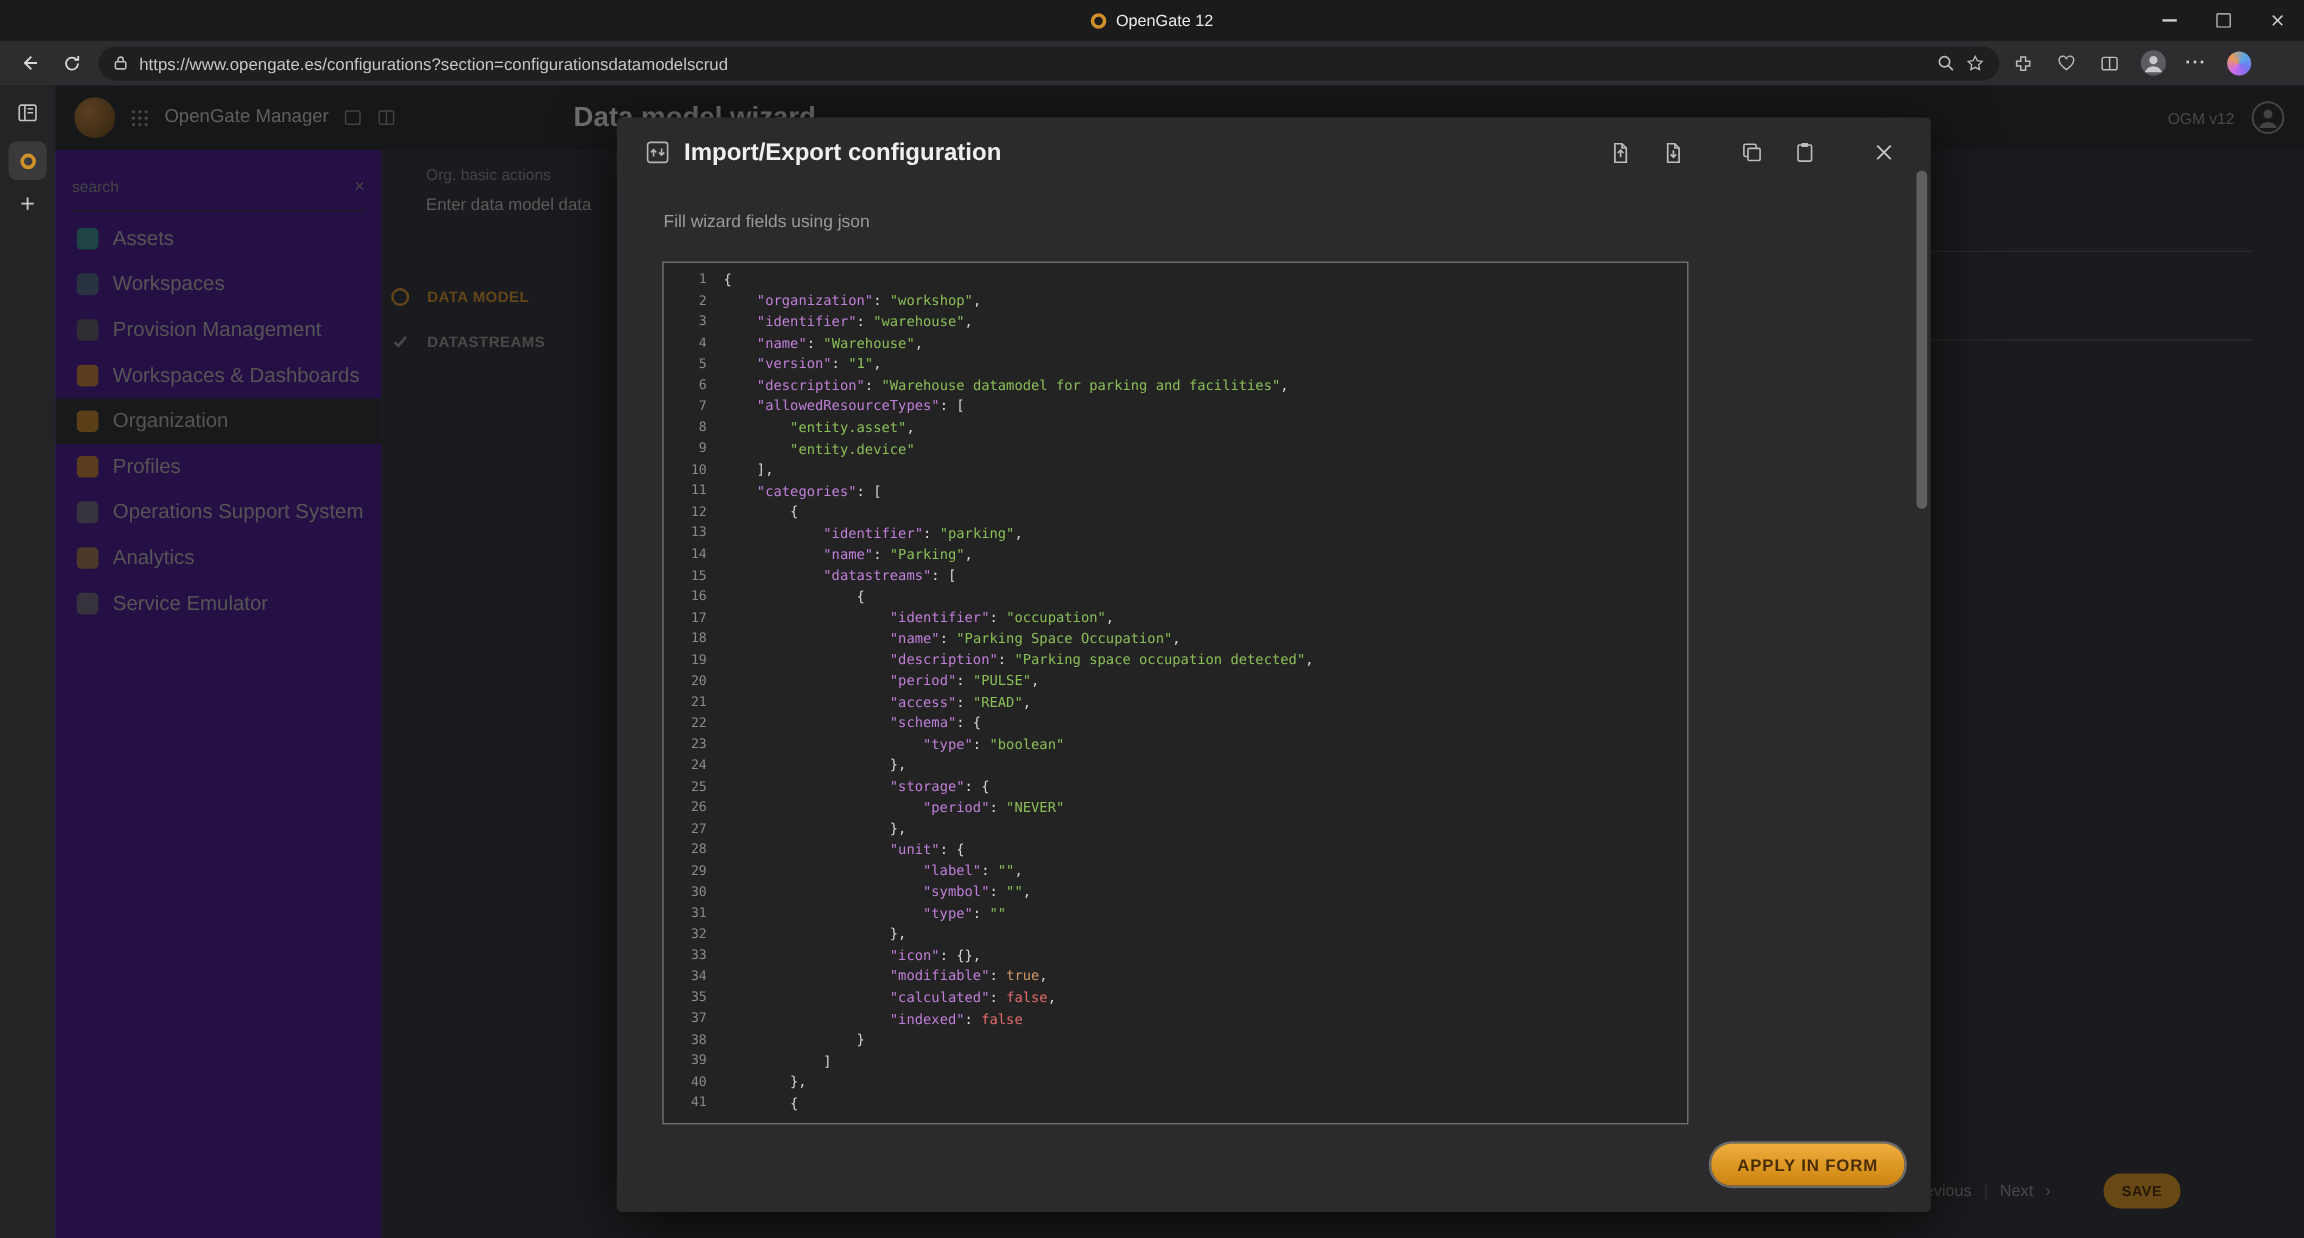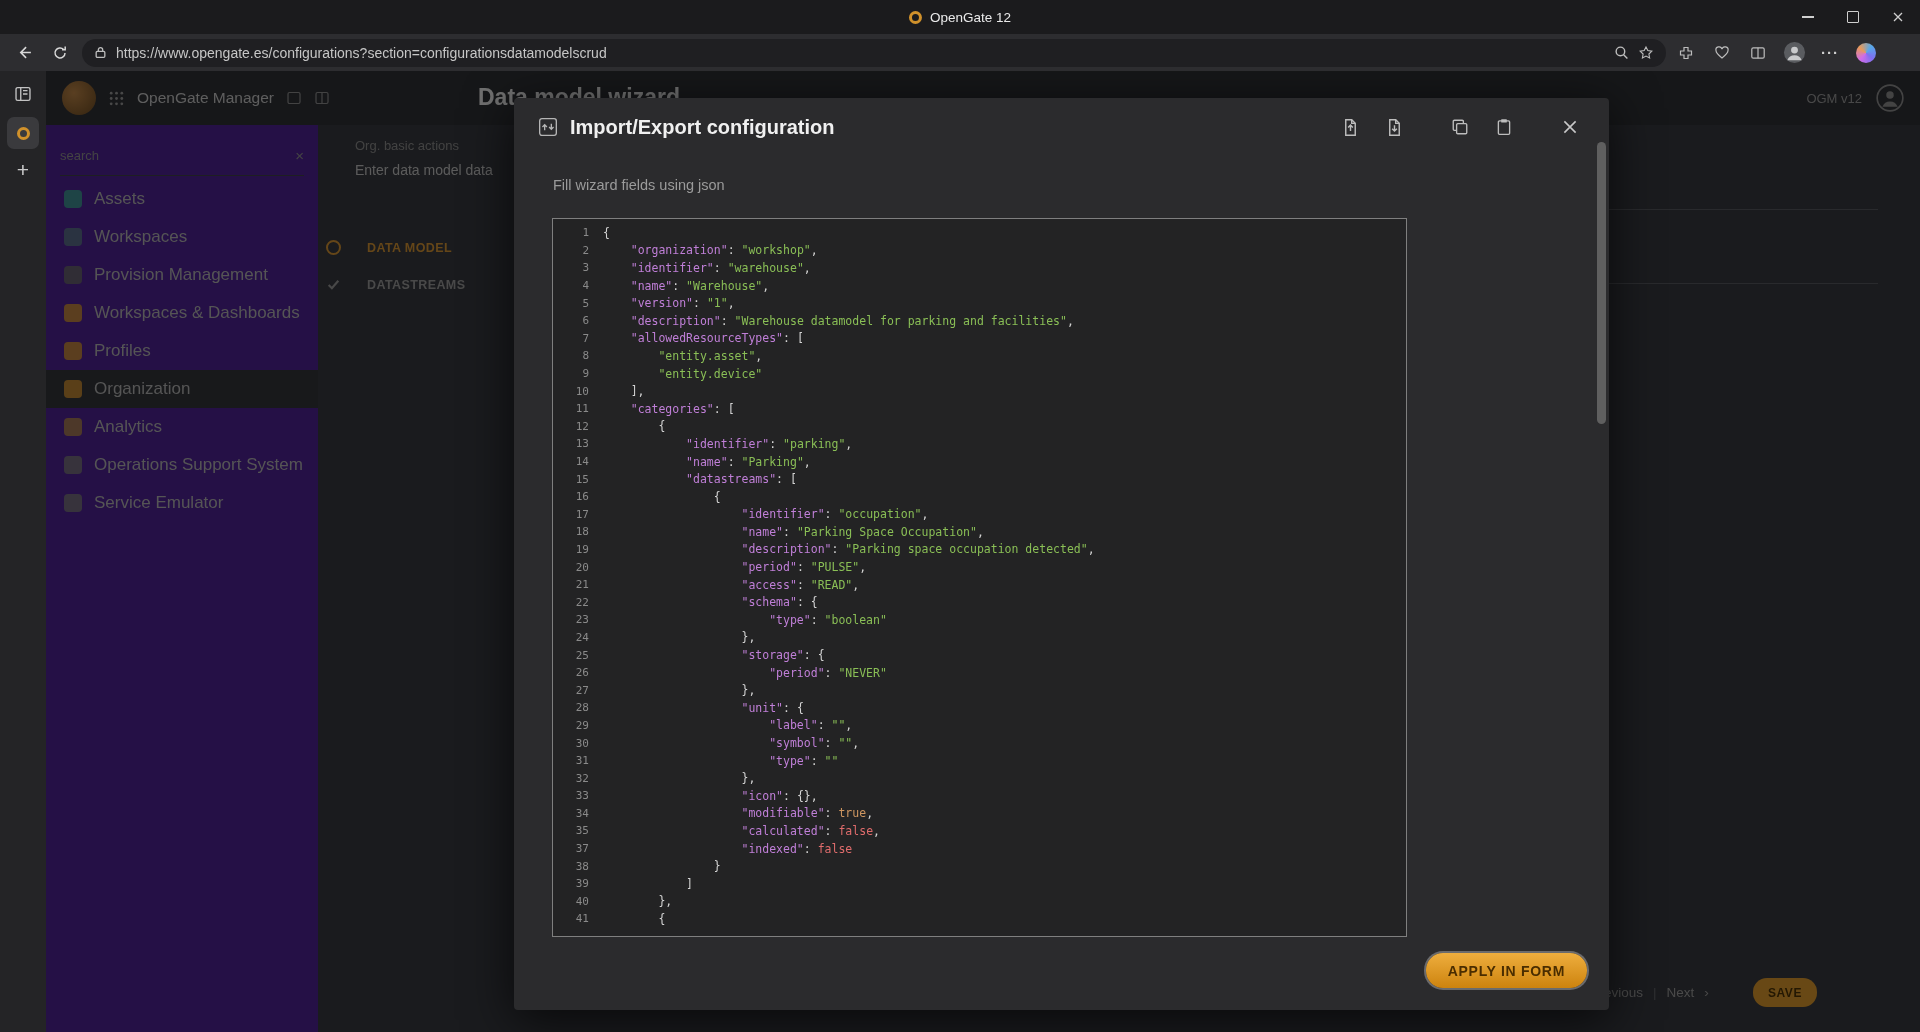--- a/index.html
+++ b/index.html
@@ -40,21 +40,21 @@
   .app-sidebar{position:absolute;top:54px;left:0;width:272px;bottom:0;background:#4c1d95;}
   .sb-search{height:40px;margin:10px 14px 4px;display:flex;align-items:center;justify-content:space-between;border-bottom:1px solid #3c3e44;color:#8f8f8f;font-size:13px;}
   .sb-clear{color:#8f8f8f;font-size:15px;}
   .sb-item{height:38px;display:flex;align-items:center;gap:12px;padding:0 18px;color:#b5b5b5;font-size:17px;white-space:nowrap;}
   .sb-item.active{background:#2f3136;}
   .sb-ic{width:18px;height:18px;border-radius:4px;flex:none;opacity:.85;}
 
   .app-content{position:absolute;top:54px;left:272px;right:0;bottom:0;background:#34363c;}
   .hint-sm{position:absolute;left:37px;top:13px;color:#8d8d8d;font-size:13px;}
   .hint-lg{position:absolute;left:37px;top:37px;color:#c4c4c4;font-size:14px;}
-  .step{position:absolute;display:flex;align-items:center;gap:26px;font-weight:700;font-size:12.5px;letter-spacing:.4px;}
+  .step{position:absolute;display:flex;align-items:center;gap:15px;font-weight:700;font-size:12.5px;letter-spacing:.4px;}
   .step1{left:8px;top:115px;color:#d9952f;}
   .step2{left:8px;top:152px;color:#9c9c9c;}
   .step-circle{width:15px;height:15px;border:2px solid #d9952f;border-radius:50%;box-sizing:border-box;}
   .uline{position:absolute;height:1px;background:#56585e;left:1235px;width:325px;}
   .pager{position:absolute;left:1258px;top:860px;display:flex;align-items:center;gap:10px;color:#9c9c9c;font-size:13.5px;}
   .pager .div{color:#63656b;}
   .save-btn{position:absolute;left:1435px;top:853px;width:64px;height:29px;border-radius:14px;background:#e09a28;color:#4a2f00;font-size:12px;font-weight:700;display:flex;align-items:center;justify-content:center;letter-spacing:.5px;}
 
   .dim{position:absolute;inset:0;background:rgba(5,5,5,.55);z-index:50;}
 
@@ -226,35 +226,35 @@
             <span>Workspaces</span>
           </div>
           <div class="sb-item">
             <span class="sb-ic" style="background: rgb(106, 106, 106);"></span>
             <span>Provision Management</span>
           </div>
           <div class="sb-item">
             <span class="sb-ic" style="background: rgb(217, 149, 47);"></span>
             <span>Workspaces &amp; Dashboards</span>
           </div>
-          <div class="sb-item">
-            <span class="sb-ic" style="background: rgb(217, 149, 47);"></span>
-            <span>Profiles</span>
-          </div>
           <div class="sb-item active">
             <span class="sb-ic" style="background: rgb(217, 149, 47);"></span>
             <span>Organization</span>
           </div>
           <div class="sb-item">
+            <span class="sb-ic" style="background: rgb(217, 149, 47);"></span>
+            <span>Profiles</span>
+          </div>
+          <div class="sb-item">
+            <span class="sb-ic" style="background: rgb(122, 122, 122);"></span>
+            <span>Operations Support System</span>
+          </div>
+          <div class="sb-item">
             <span class="sb-ic" style="background: rgb(181, 133, 74);"></span>
             <span>Analytics</span>
-          </div>
-          <div class="sb-item">
-            <span class="sb-ic" style="background: rgb(122, 122, 122);"></span>
-            <span>Operations Support System</span>
           </div>
           <div class="sb-item">
             <span class="sb-ic" style="background: rgb(122, 122, 122);"></span>
             <span>Service Emulator</span>
           </div>
         </div>
     </div>
 
     <div class="app-content">
       <div class="hint-sm">Org. basic actions</div>

